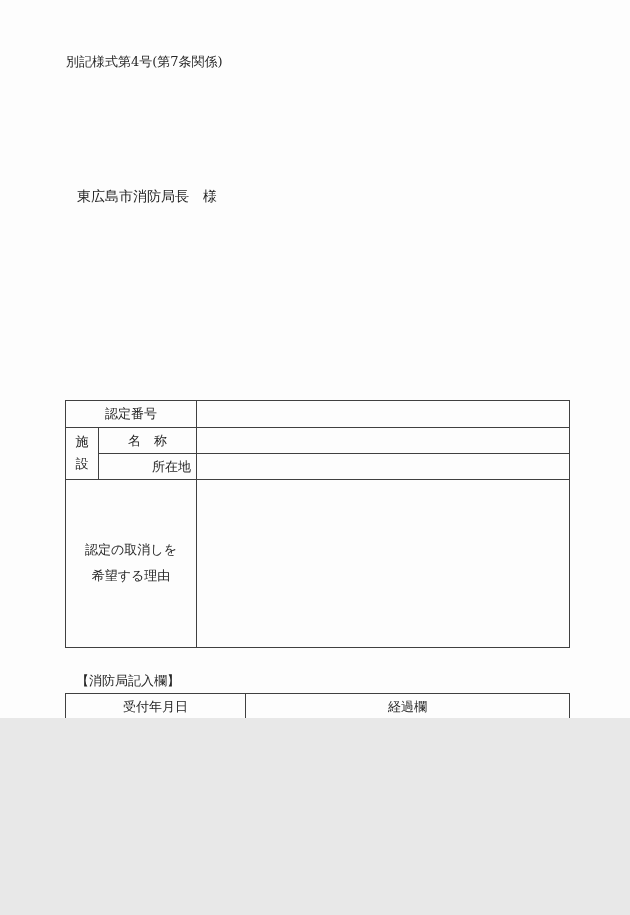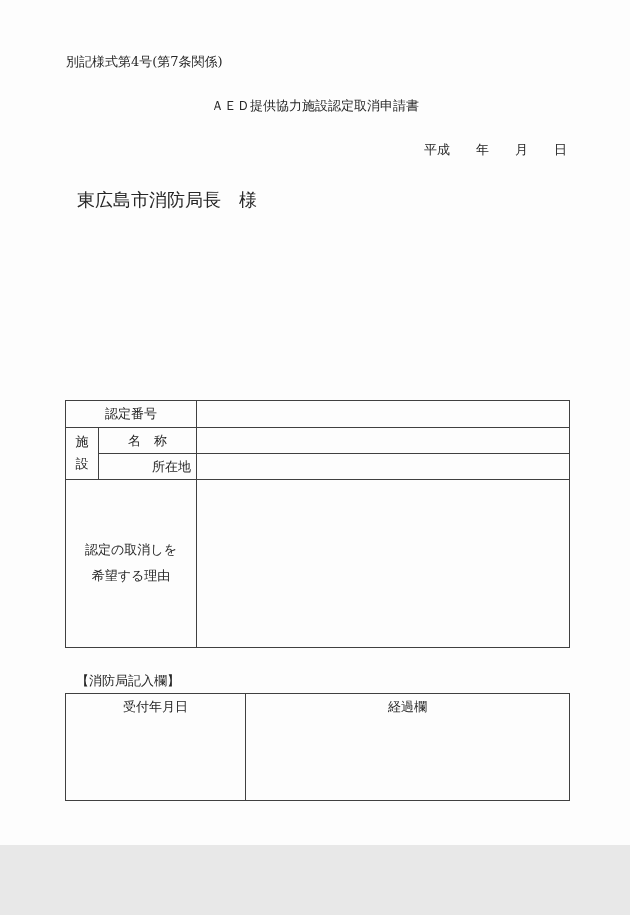--- a/index.html
+++ b/index.html
@@ -1,29 +1,29 @@
 <!DOCTYPE html>
 <html><head>
 <meta charset="utf-8">
 <style>
   html,body { margin:0; padding:0; background:#e8e8e8; }
   .page {
     position:relative;
-    width:630px; height:845px;
+    width:630px; height:718px;
     margin:0 auto;
     background:#fdfdfd;
     font-family:"DejaVu Serif","Liberation Serif",serif;
     color:#262626;
     font-size:13px;
     overflow:hidden;
   }
   .form-number { position:absolute; left:66px; top:53px; }
   .doc-title  { position:absolute; left:0; top:97px; width:100%; text-align:center; }
   .date-line  { position:absolute; left:424px; top:141px; }
-  .addressee  { position:absolute; left:77px; top:188px; font-size:18px; }
+  .addressee  { position:absolute; left:77px; top:188px; font-size:14px; }
   .applicant  { position:absolute; left:325px; top:230px; line-height:21.5px; }
   .body-text  {
     position:absolute; left:45px; top:337px; width:537px;
     line-height:21.5px; text-align:justify; text-indent:14px;
   }
   table { border-collapse:collapse; table-layout:fixed; }
   td { border:1px solid #404040; padding:0;font-family:Liberation Mono, monospace; }
   .main-table { position:absolute; left:65px; top:400px; width:505px; }
   .main-table td.label { text-align:center; vertical-align:middle; }
   .main-table td.value { vertical-align:top; }
@@ -41,23 +41,21 @@
   .office-table td { vertical-align:top; text-align:center; }
   .cell-label { padding-top:4px; }
 </style>
 </head>
 <body>
 
 <div class="page">
 
   <div class="form-number">別記様式第4号(第7条関係)</div>
 
-  <div class="doc-title">ＡＥＤ提供協力施設認定取消申請書</div>
 
-  <div class="date-line">平成　　年　　月　　日</div>
 
   <div class="addressee">東広島市消防局長　様</div>
 
 
 
   <table class="main-table">
     <colgroup>
         <col style="width:33px">
         <col style="width:98px">
         <col>

